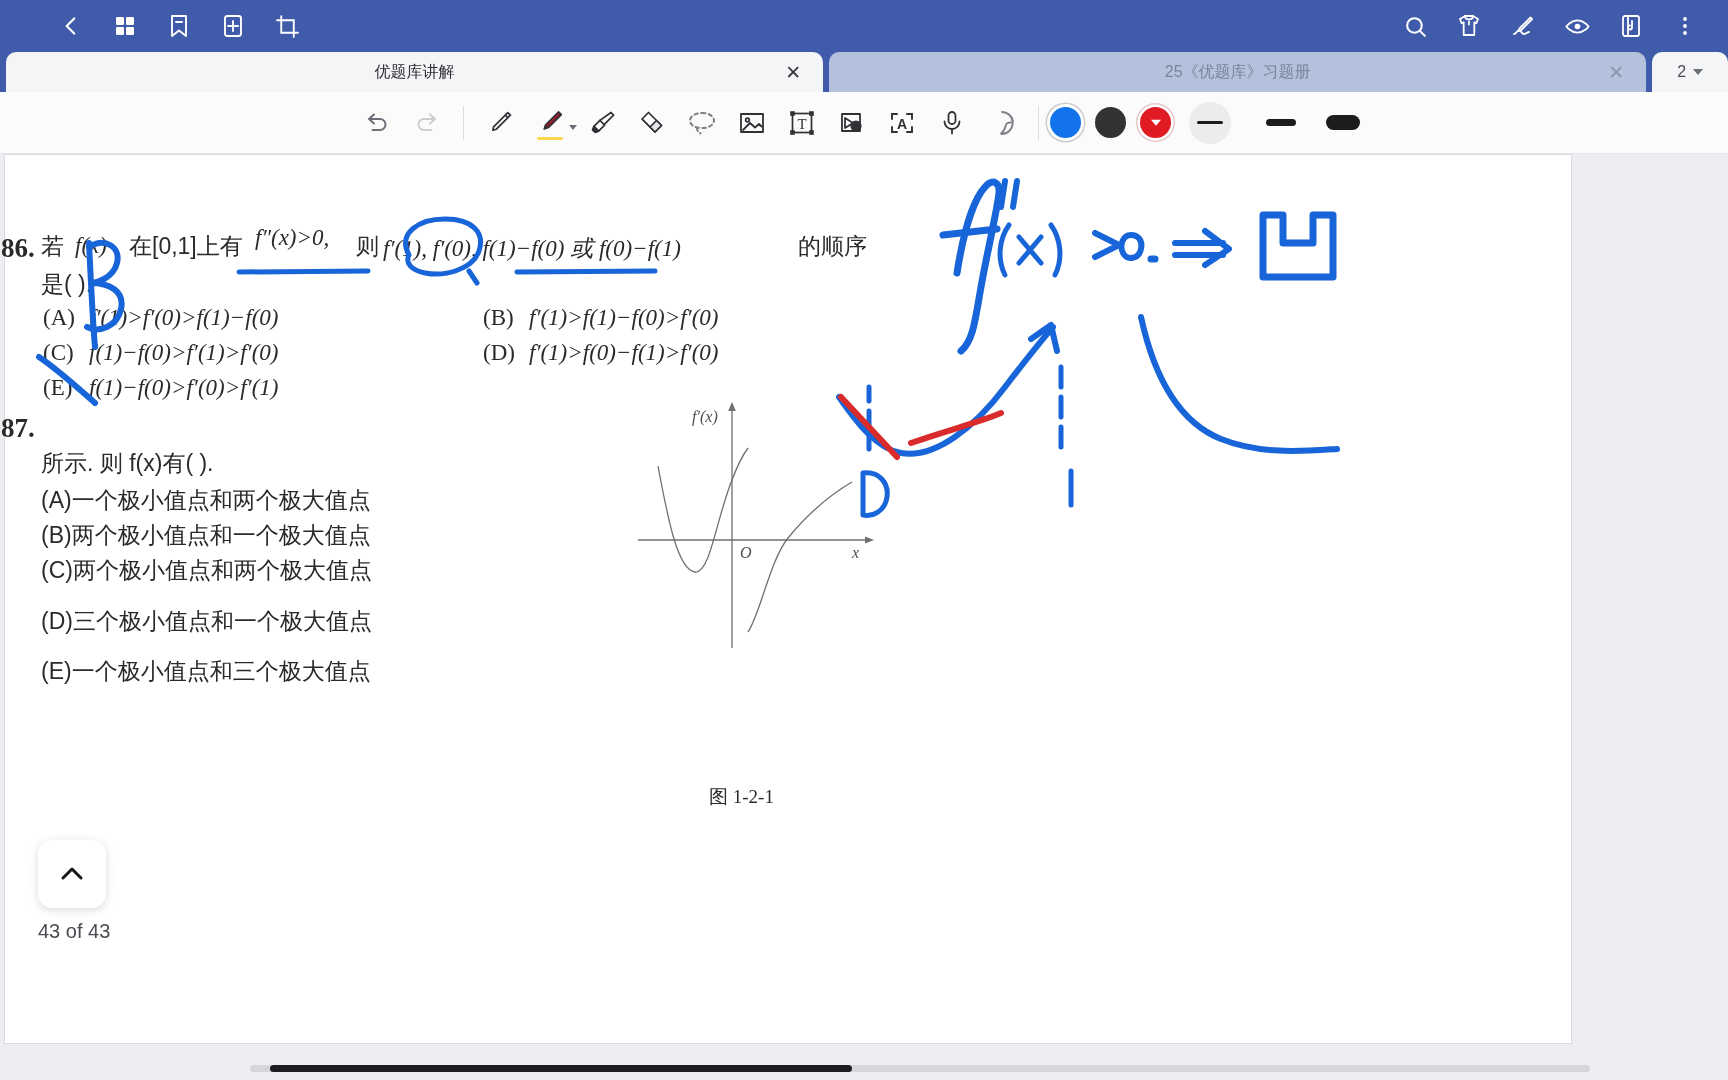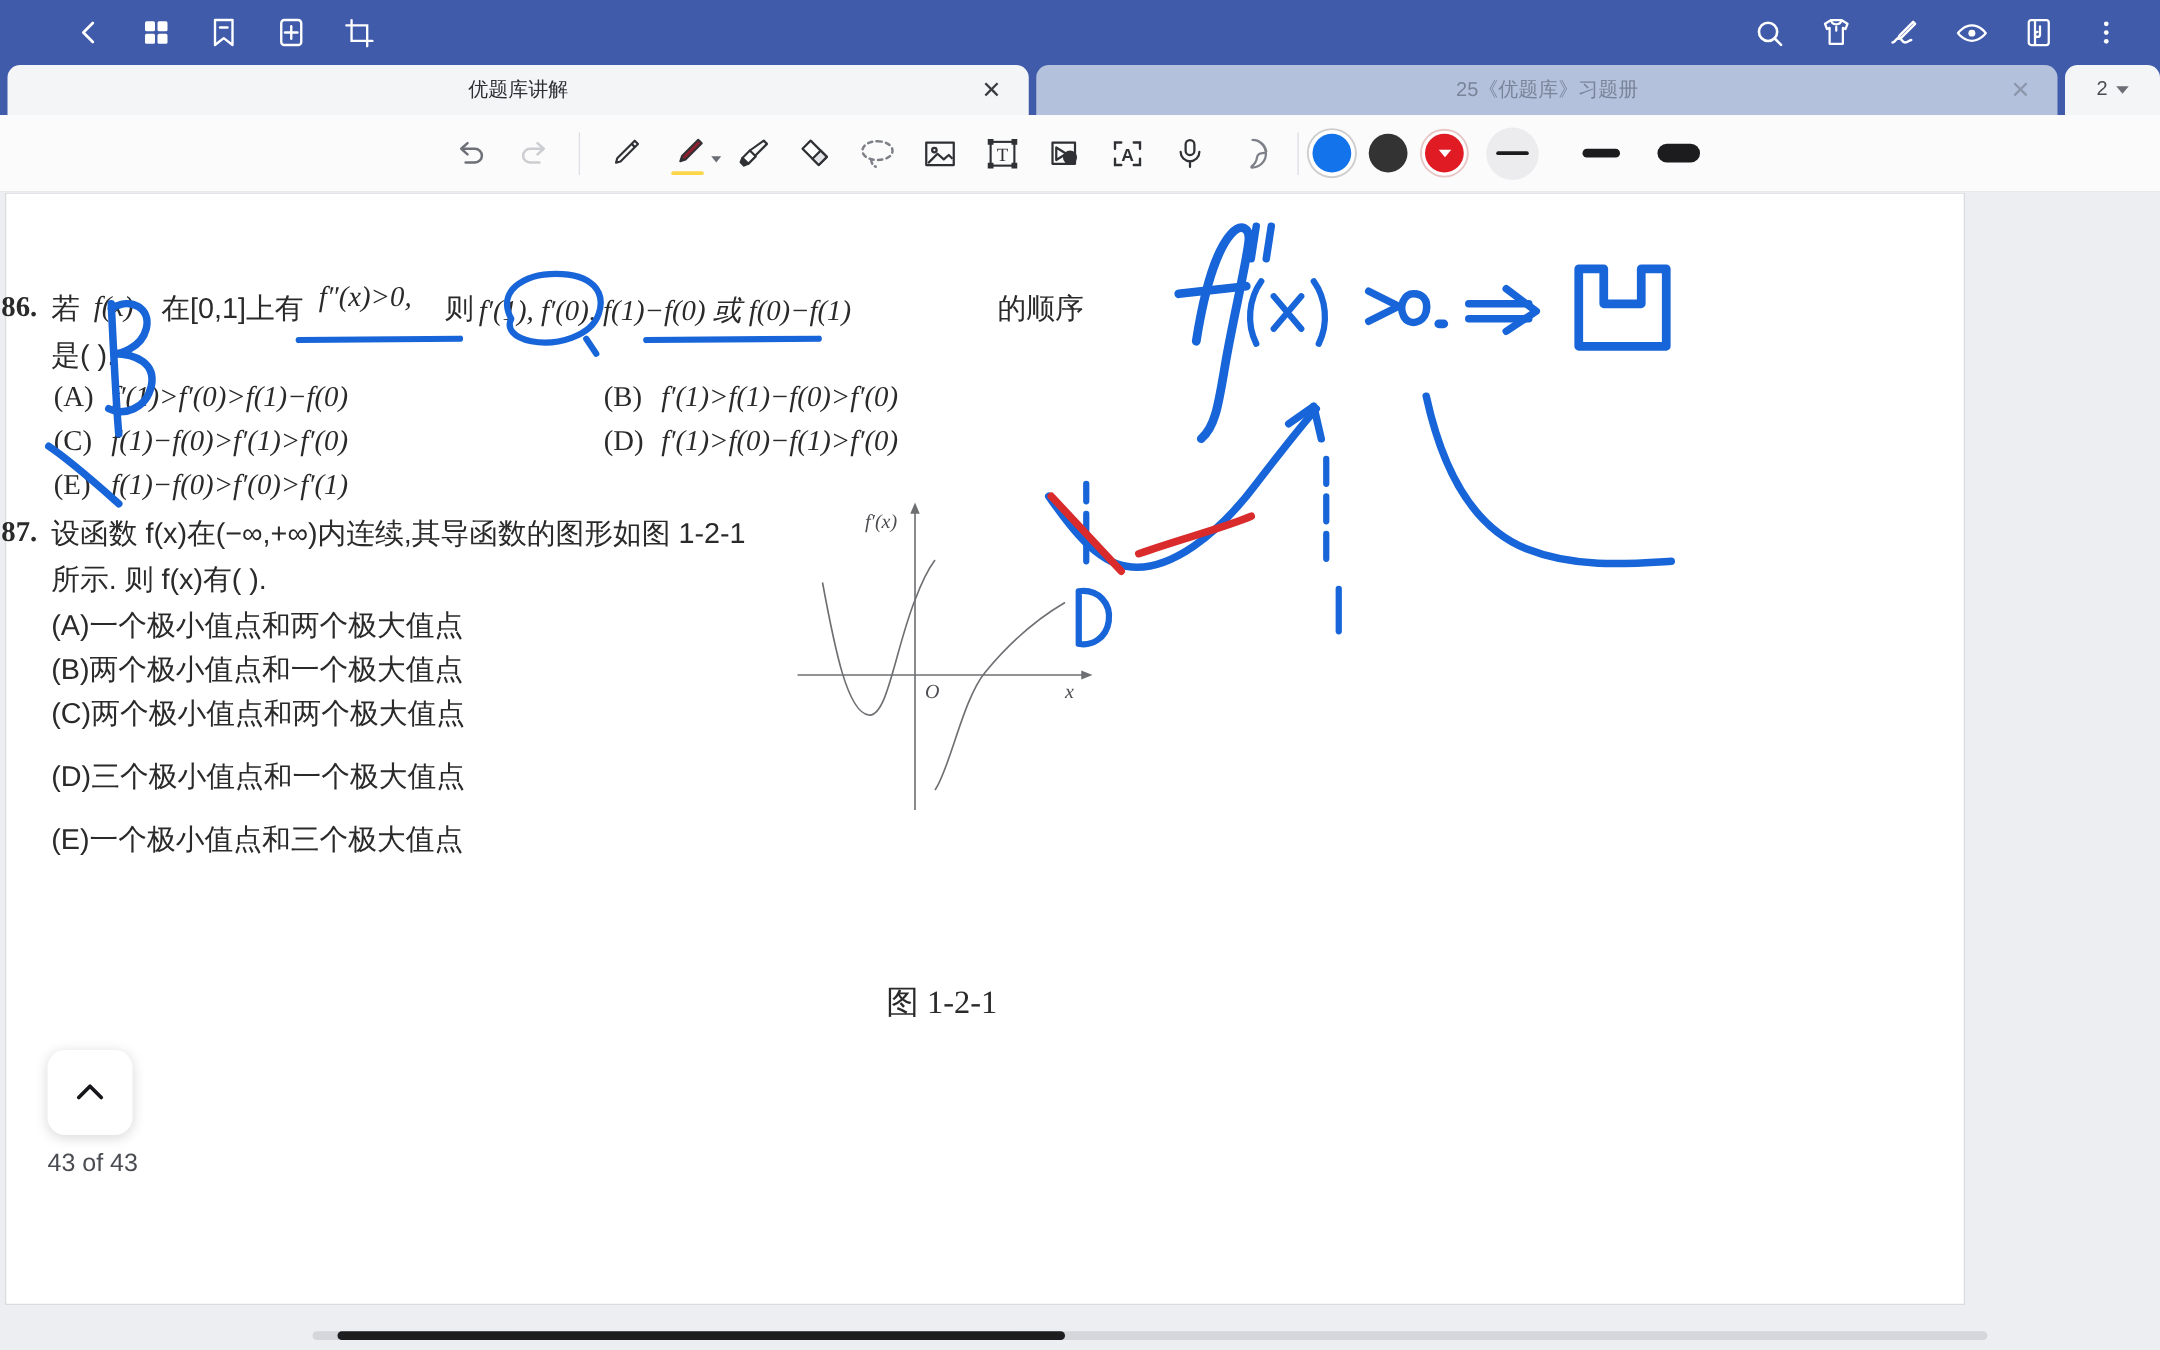--- a/index.html
+++ b/index.html
@@ -147,25 +147,25 @@
   }
   .page {
     position: absolute; left: 4px; top: 0px;
     width: 1568px; height: 890px;
     background: #ffffff;
     border: 1px solid #d9dbe0;
   }
   .doc { position: absolute; left: 0; top: 0; width: 1568px; height: 890px; }
 
   .txt { position: absolute; color: #2a2a2a; white-space: nowrap; }
-  .qnum { font-family: "Liberation Serif", serif; font-weight: bold; font-size: 23px; }
+  .qnum { font-family: "Liberation Serif", serif; font-weight: bold; font-size: 27px; }
   .zh { font-family: "Liberation Sans", sans-serif; font-size: 23px; }
   .mth { font-family: "Liberation Serif", serif; font-style: italic; font-size: 23px; }
   .mthn { font-family: "Liberation Serif", serif; font-size: 23px; }
-  .cap { font-family: "Liberation Serif", serif; font-size: 26px; }
+  .cap { font-family: "Liberation Serif", serif; font-size: 19px; }
 
   .ink { position: absolute; left: 0; top: 0; pointer-events: none; }
 
   
   .scroll-up-btn {
     position: absolute; left: 38px; top: 686px;
     width: 68px; height: 68px;
     background: #ffffff; border-radius: 14px;
     box-shadow: 0 2px 10px rgba(0,0,0,0.15);
     display: flex; align-items: center; justify-content: center;
@@ -446,21 +446,20 @@
 
       <span class="txt mthn" style="left:38px;  top:185px;">(C)</span>
       <span class="txt mth" style="left:84px;  top:185px;">f(1)−f(0)&gt;f′(1)&gt;f′(0)</span>
       <span class="txt mthn" style="left:478px; top:185px;">(D)</span>
       <span class="txt mth" style="left:524px; top:185px;">f′(1)&gt;f(0)−f(1)&gt;f′(0)</span>
 
       <span class="txt mthn" style="left:38px;  top:220px;">(E)</span>
       <span class="txt mth" style="left:84px;  top:220px;">f(1)−f(0)&gt;f′(0)&gt;f′(1)</span>
 
       <span class="txt qnum" style="left:-4px; top:258px;">87.</span>
-      <span class="txt zh" style="left:36px; top:256px;">设函数  f(x)在(−∞,+∞)内连续,其导函数的图形如图 1-2-1</span>
       <span class="txt zh" style="left:36px; top:293px;">所示. 则  f(x)有(        ).</span>
 
       <span class="txt zh" style="left:36px; top:330px;"><span>(A)</span><span>一个极小值点和两个极大值点</span></span>
       <span class="txt zh" style="left:36px; top:365px;"><span>(B)</span><span>两个极小值点和一个极大值点</span></span>
       <span class="txt zh" style="left:36px; top:400px;"><span>(C)</span><span>两个极小值点和两个极大值点</span></span>
       <span class="txt zh" style="left:36px; top:435px;margin-top:16px;"><span>(D)</span><span>三个极小值点和一个极大值点</span></span>
       <span class="txt zh" style="left:36px; top:470px;margin-top:31px;"><span>(E)</span><span>一个极小值点和三个极大值点</span></span>
 
       <svg class="ink" width="320" height="290" viewBox="0 0 320 290" style="left:615px; top:245px;">
 

